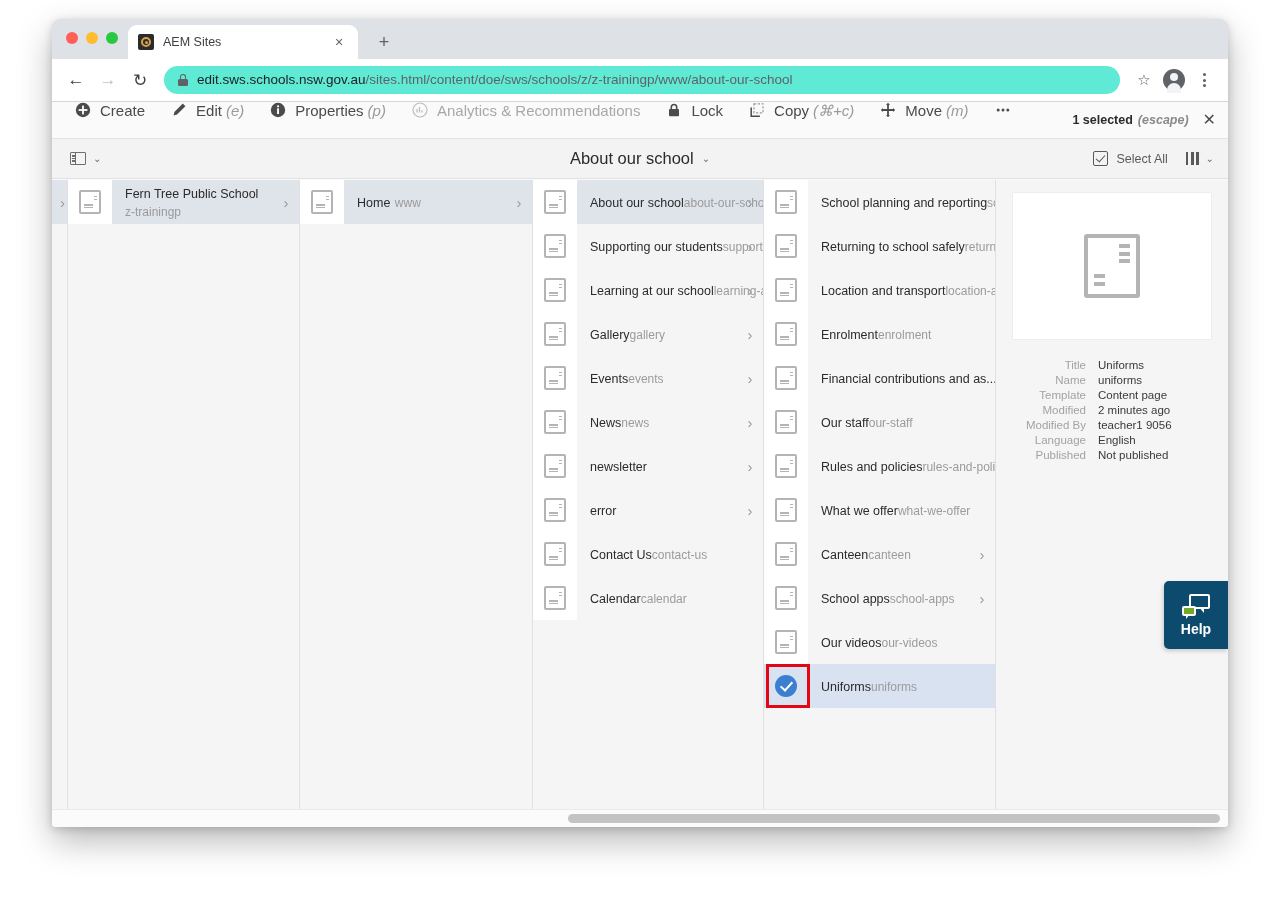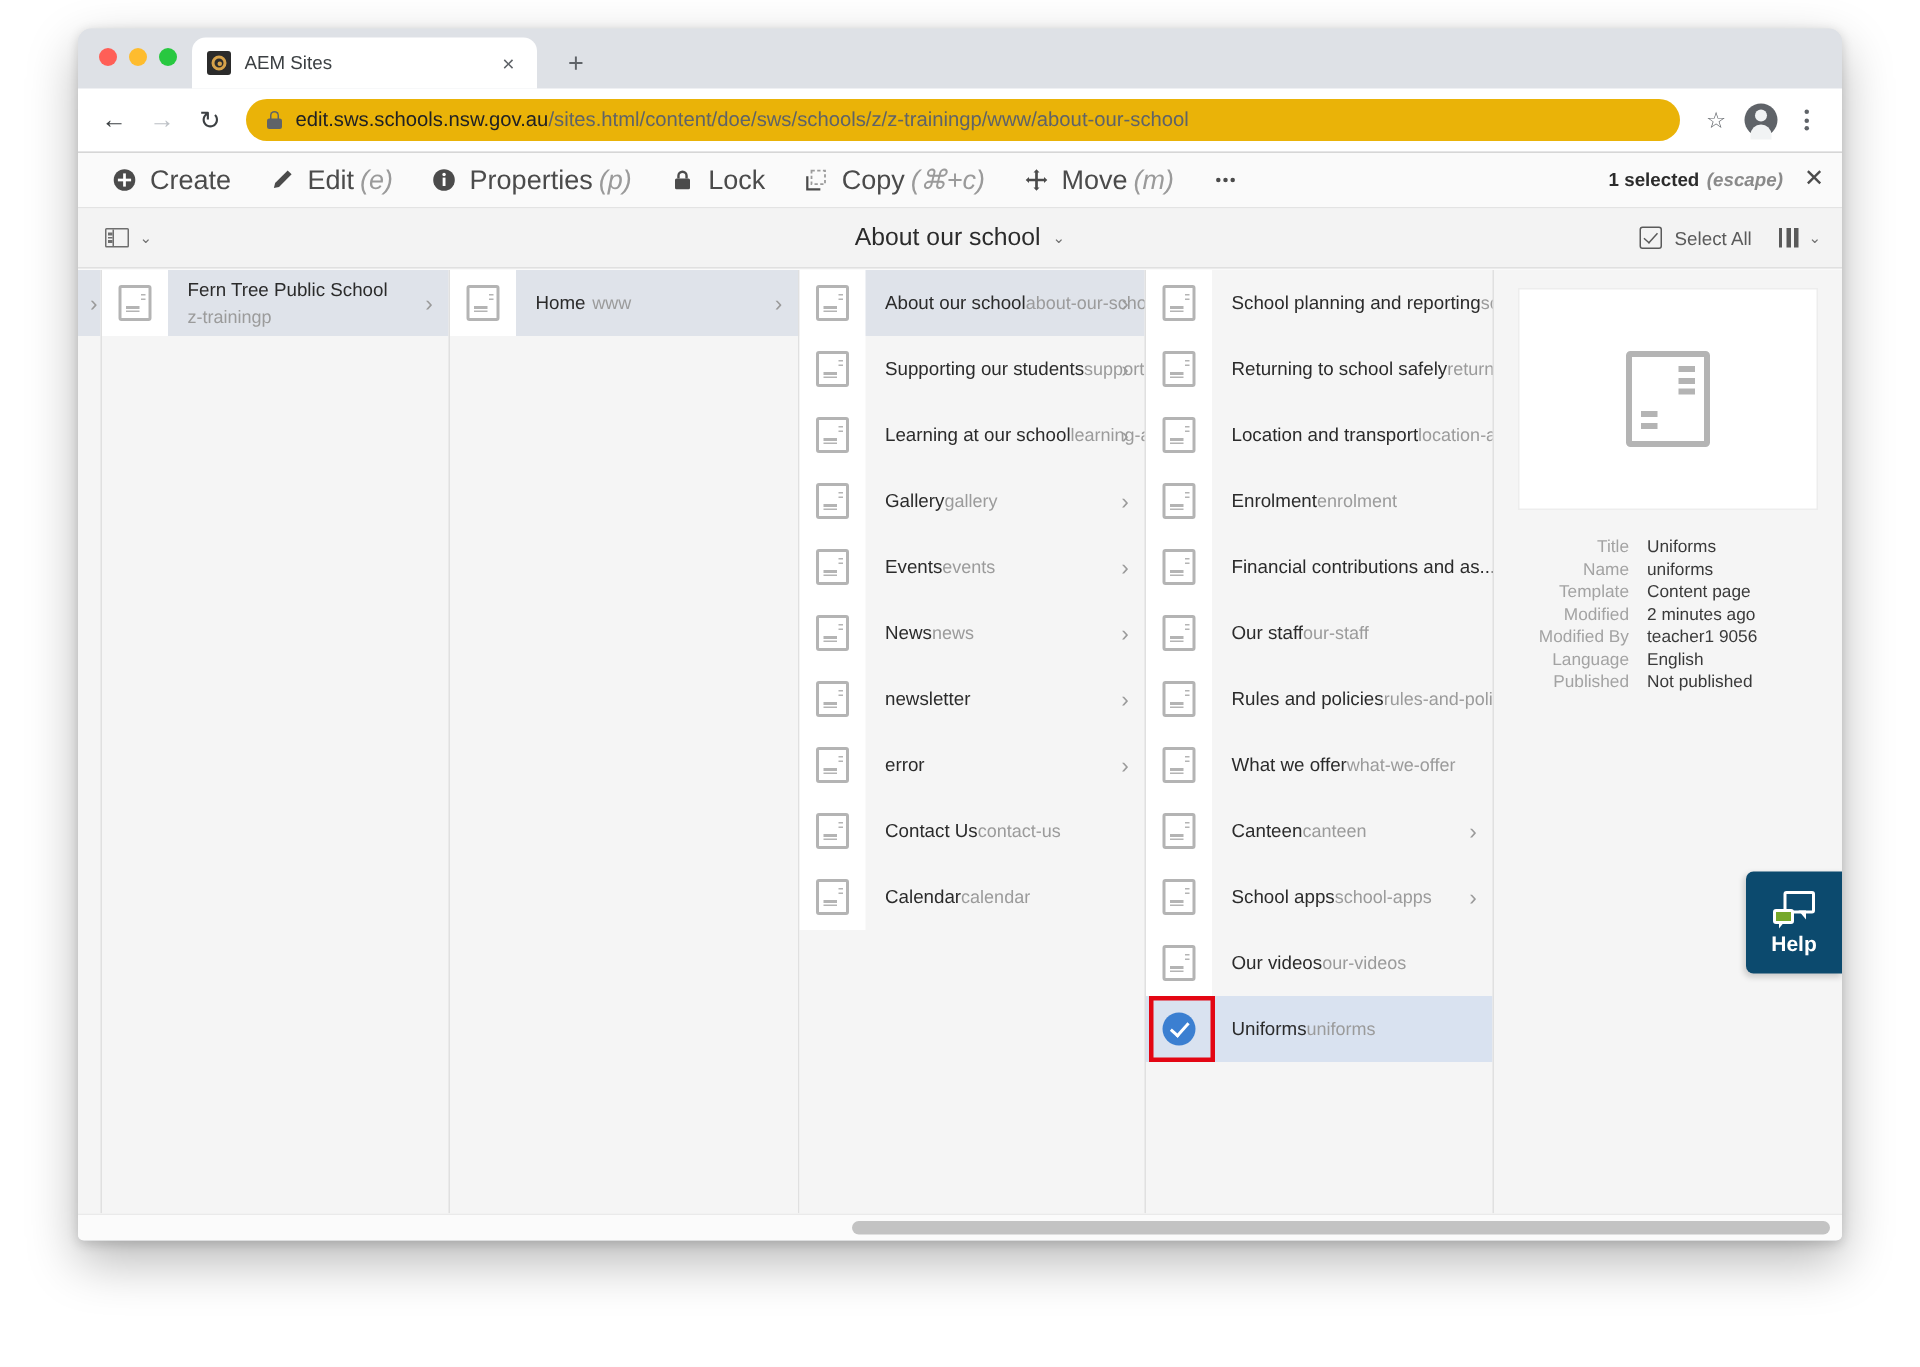--- a/index.html
+++ b/index.html
@@ -91,21 +91,21 @@
     width: 28px; height: 28px;
     display: flex; align-items: center; justify-content: center;
     color: #3c4043; font-size: 17px;
     margin-right: 4px;
   }
   .nav-btn.disabled { color: #bdc1c6; }
   #urlbar {
     flex: 1 1 auto;
     height: 28px;
     margin: 0 8px 1px 6px;
-    background: #eab308;
+    background: #5eead4;
     border-radius: 14px;
     display: flex; align-items: center;
     padding: 0 14px;
     overflow: hidden;
   }
   .lock-glyph {
     flex: 0 0 10px;
     width: 10px; height: 12px;
     position: relative; margin-right: 9px;
   }
@@ -154,24 +154,24 @@
   
   #actionbar {
     height: 37px;
     background: #fafafa;
     border-bottom: 1px solid #e3e3e3;
     display: flex; align-items: center;
     padding: 0 12px 0 10px;
     position: relative;
   }
   .act {
-    display: flex; align-items: center;
+    display: flex; 
     height: 100%;
     padding: 0 13px;
-    font-size: 18px;
+    font-size: 15px;
     color: #4b4b4b;
     white-space: nowrap;
   }
   .act .lbl { margin-left: 9px; }
   .act .kbd { color: #9a9a9a; font-style: italic; margin-left: 4px; }
   .act.dim { color: #a8a8a8; }
   .act.dim .lbl { color: #a8a8a8; }
   .act-icon {
     width: 16px; height: 16px; flex: 0 0 16px;
     display: flex; align-items: center; justify-content: center;
@@ -506,20 +506,29 @@
           <svg width="16" height="16" viewBox="0 0 16 16">
               <circle cx="8" cy="8" r="7.2" fill="#4b4b4b"></circle>
               <rect x="7.1" y="6.4" width="1.9" height="5.6" fill="#fff"></rect>
               <circle cx="8.05" cy="4.3" r="1.15" fill="#fff"></circle>
             </svg>
         </span>
         <span class="lbl">Properties</span>
         <span class="kbd">(p)</span>
       </div>
 
+      <div class="act dim">
+        <span class="act-icon">
+          <svg width="16" height="16" viewBox="0 0 16 16">
+              <circle cx="8" cy="8" r="7" fill="none" stroke="#bdbdbd" stroke-width="1.2"></circle>
+              <path d="M5 10.5 L5 7 M7.5 10.5 L7.5 5 M10 10.5 L10 8.2" stroke="#bdbdbd" stroke-width="1.3" fill="none"></path>
+            </svg>
+        </span>
+        <span class="lbl">Analytics &amp; Recommendations</span>
+      </div>
 
       <div class="act">
         <span class="act-icon">
           <svg width="16" height="16" viewBox="0 0 16 16">
               <rect x="3" y="7" width="10" height="7.2" rx="1" fill="#4b4b4b"></rect>
               <path d="M5.3 7V5.2a2.7 2.7 0 0 1 5.4 0V7" fill="none" stroke="#4b4b4b" stroke-width="1.6"></path>
             </svg>
         </span>
         <span class="lbl">Lock</span>
       </div>

